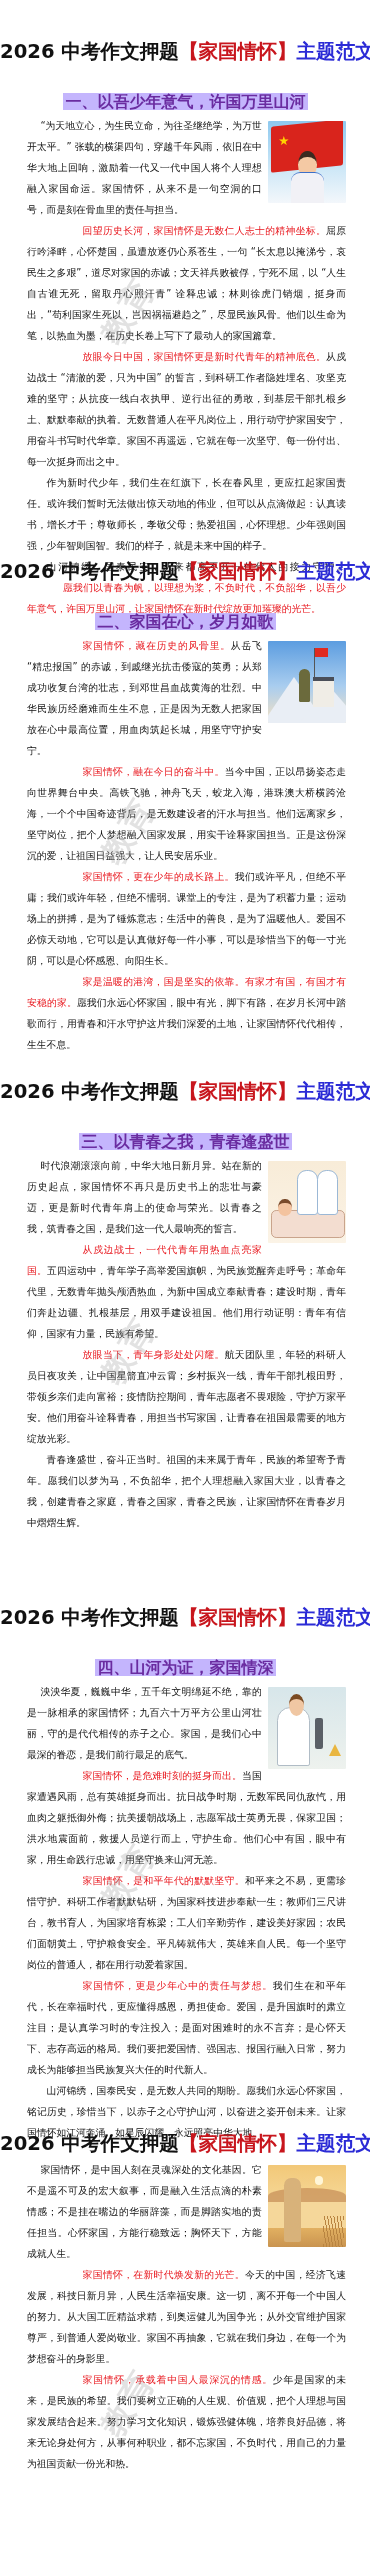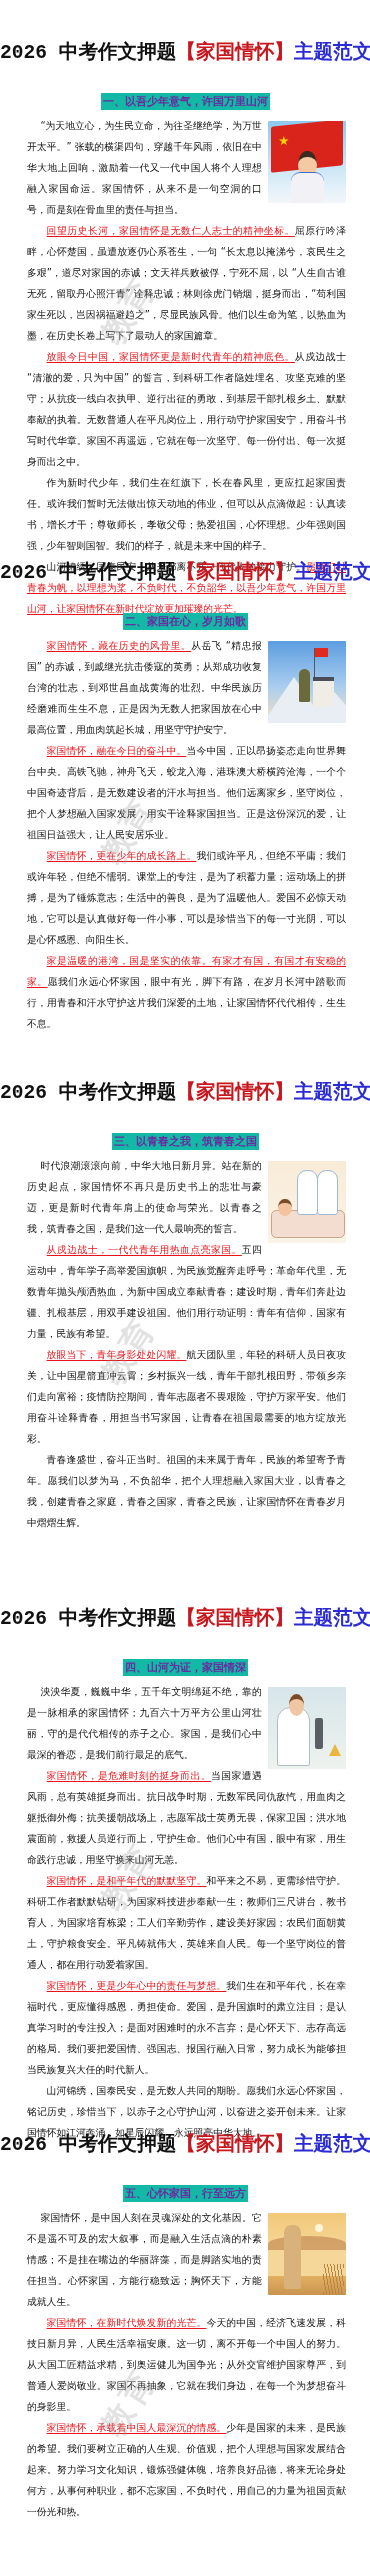--- a/index.html
+++ b/index.html
@@ -2,32 +2,32 @@
 <html style="font-size:8.2px"><head>
 <meta charset="utf-8">
 <style>
   html, body { margin: 0; padding: 0; background: #ffffff; }
   body { width: 371px; font-family: "DejaVu Sans", "Liberation Sans", sans-serif; color: #111; }
   .page { position: relative; width: 371px; overflow: hidden; }
   .title {
     text-align: center; font-size: 19.6px; font-weight: bold; letter-spacing: 0px;
     padding-top: 36px; height: 31px; line-height: 31px; white-space: nowrap;
   }
-  .title .t-black { color: #111111; font-family: Liberation Mono, monospace; }
+  .title .t-black { color: #111111; }
   .title .t-red { color: #c8161d; }
   .title .t-blue { color: #2b2bd6; }
   .subtitle-wrap { text-align: center; margin-top: 26px; margin-bottom: 4.1px; }
   .subtitle {
-    display: inline-block; background: #14b8a6; color: #6a2ca0;
-    font-weight: bold; font-size: 11px; padding: 3.1px 2.1px; line-height: 11.3px;
+    display: inline-block; background: #c4b5fd; color: #6a2ca0;
+    font-weight: bold; font-size: 16px; padding: 3.1px 2.1px; line-height: 11.3px;
   }
   .body { padding: 0 25px 0 27px; font-size: 9.8px; line-height: 21px; text-align: justify; position: relative; }
   .body p { margin: 0; text-indent: 19.6px; }
   .body p.first { text-indent: 13.4px; }
-  .hl { color: #e8141b; text-decoration: underline; text-decoration-color: #e8141b; text-decoration-thickness: 1px; text-underline-offset: 2.1px; }
+  .hl { color: #e8141b; text-decoration-color: #e8141b; text-decoration-thickness: 1px; text-underline-offset: 2.1px; margin-left: 36px; }
   .float-img {
     float: right; width: 78px; height: 82px; margin: 6.2px 0 3.1px 6.2px; border-radius: 1px; overflow: hidden; position: relative;
   }
   .img-flag { background: linear-gradient(180deg, #8ec9ef 0%, #cfe8f7 60%, #f3f7fb 100%); }
   .img-flag .flag { position: absolute; left: 3.1px; top: 2.1px; width: 72px; height: 46px; background: #d9241c; transform: skewY(-6deg); border-radius: 2.1px; }
   .img-flag .star { position: absolute; left: 10.3px; top: 9.3px; color: #ffd400; font-size: 12.4px; }
   .img-flag .boy { position: absolute; left: 23px; top: 30px; width: 33px; height: 53px; }
   .img-flag .boy .head { position:absolute; left: 7.2px; top: 0; width: 18.5px; height: 20.6px; background: #f4c9a4; border-radius: 50% 50% 45% 45%; border-top: 6.2px solid #3a2a20; }
   .img-flag .boy .shirt { position:absolute; left: 0; top: 21.6px; width: 33px; height: 31px; background: #f1f1f6; border-radius: 9.3px 9.3px 0 0; border-top: 1.5px solid #3c6fc8; }
   .img-soldier { background: linear-gradient(180deg, #5c9de0 0%, #a9cdef 55%, #f6e2c2 100%); }
@@ -108,21 +108,21 @@
         <p><span class="hl">家是温暖的港湾，国是坚实的依靠。有家才有国，有国才有安稳的家。</span><span>愿我们永远心怀家国，眼中有光，脚下有路，在岁月长河中踏歌而行，用青春和汗水守护这片我们深爱的土地，让家国情怀代代相传，生生不息。</span></p>
       </div>
     <div class="watermark" style="left: 93px; top: 289px;">教育</div>
   </section>
 
   <section class="essay" style="position: relative; height: 526px;">
     <div class="title">
       <span class="t-black">2026 中考作文押题</span><span class="t-red">【</span><span class="t-red">家国情怀</span><span class="t-red">】</span><span class="t-blue">主题范文</span>
     </div>
     <div class="subtitle-wrap">
-      <span class="subtitle">三、以青春之我，筑青春之国</span>
+      <span class="subtitle">三、以青春之我，青春逢盛世</span>
     </div>
     <div class="body">
         <div class="float-img img-medic">
           <div class="bed"></div>
           <div class="doc1"></div>
           <div class="doc2"></div>
           <div class="kid"></div>
         </div>
         <p class="first"><span>时代浪潮滚滚向前，中华大地日新月异。站在新的历史起点，家国情怀不再只是历史书上的悲壮与豪迈，更是新时代青年肩上的使命与荣光。以青春之我，筑青春之国，是我们这一代人最响亮的誓言。</span></p>
         <p><span class="hl">从戍边战士，一代代青年用热血点亮家国。</span><span>五四运动中，青年学子高举爱国旗帜，为民族觉醒奔走呼号；革命年代里，无数青年抛头颅洒热血，为新中国成立奉献青春；建设时期，青年们奔赴边疆、扎根基层，用双手建设祖国。他们用行动证明：青年有信仰，国家有力量，民族有希望。</span></p>
@@ -152,23 +152,20 @@
         <p><span class="hl">家国情怀，更是少年心中的责任与梦想。</span><span>我们生在和平年代，长在幸福时代，更应懂得感恩，勇担使命。爱国，是升国旗时的肃立注目；是认真学习时的专注投入；是面对困难时的永不言弃；是心怀天下、志存高远的格局。我们要把爱国情、强国志、报国行融入日常，努力成长为能够担当民族复兴大任的时代新人。</span></p>
         <p><span>山河锦绣，国泰民安，是无数人共同的期盼。愿我们永远心怀家国，铭记历史，珍惜当下，以赤子之心守护山河，以奋进之姿开创未来。让家国情怀如江河奔涌，如星辰闪耀，永远照亮中华大地。</span></p>
       </div>
     <div class="watermark" style="left: 93px; top: 289px;">教育</div>
   </section>
 
   <section class="essay" style="position: relative; height: 532px;">
     <div class="title">
       <span class="t-black">2026 中考作文押题</span><span class="t-red">【</span><span class="t-red">家国情怀</span><span class="t-red">】</span><span class="t-blue">主题范文</span>
     </div>
-    <div class="subtitle-wrap">
-      <span class="subtitle">五、心怀家国，行至远方</span>
-    </div>
     <div class="body">
         <div class="float-img img-sage">
           <div class="sun"></div>
           <div class="hills"></div>
           <div class="water"></div>
           <div class="man"></div>
           <div class="reeds"></div>
         </div>
         <p class="first"><span>家国情怀，是中国人刻在灵魂深处的文化基因。它不是遥不可及的宏大叙事，而是融入生活点滴的朴素情感；不是挂在嘴边的华丽辞藻，而是脚踏实地的责任担当。心怀家国，方能行稳致远；胸怀天下，方能成就人生。</span></p>
         <p><span class="hl">家国情怀，在新时代焕发新的光芒。</span><span>今天的中国，经济飞速发展，科技日新月异，人民生活幸福安康。这一切，离不开每一个中国人的努力。从大国工匠精益求精，到奥运健儿为国争光；从外交官维护国家尊严，到普通人爱岗敬业。家国不再抽象，它就在我们身边，在每一个为梦想奋斗的身影里。</span></p>

